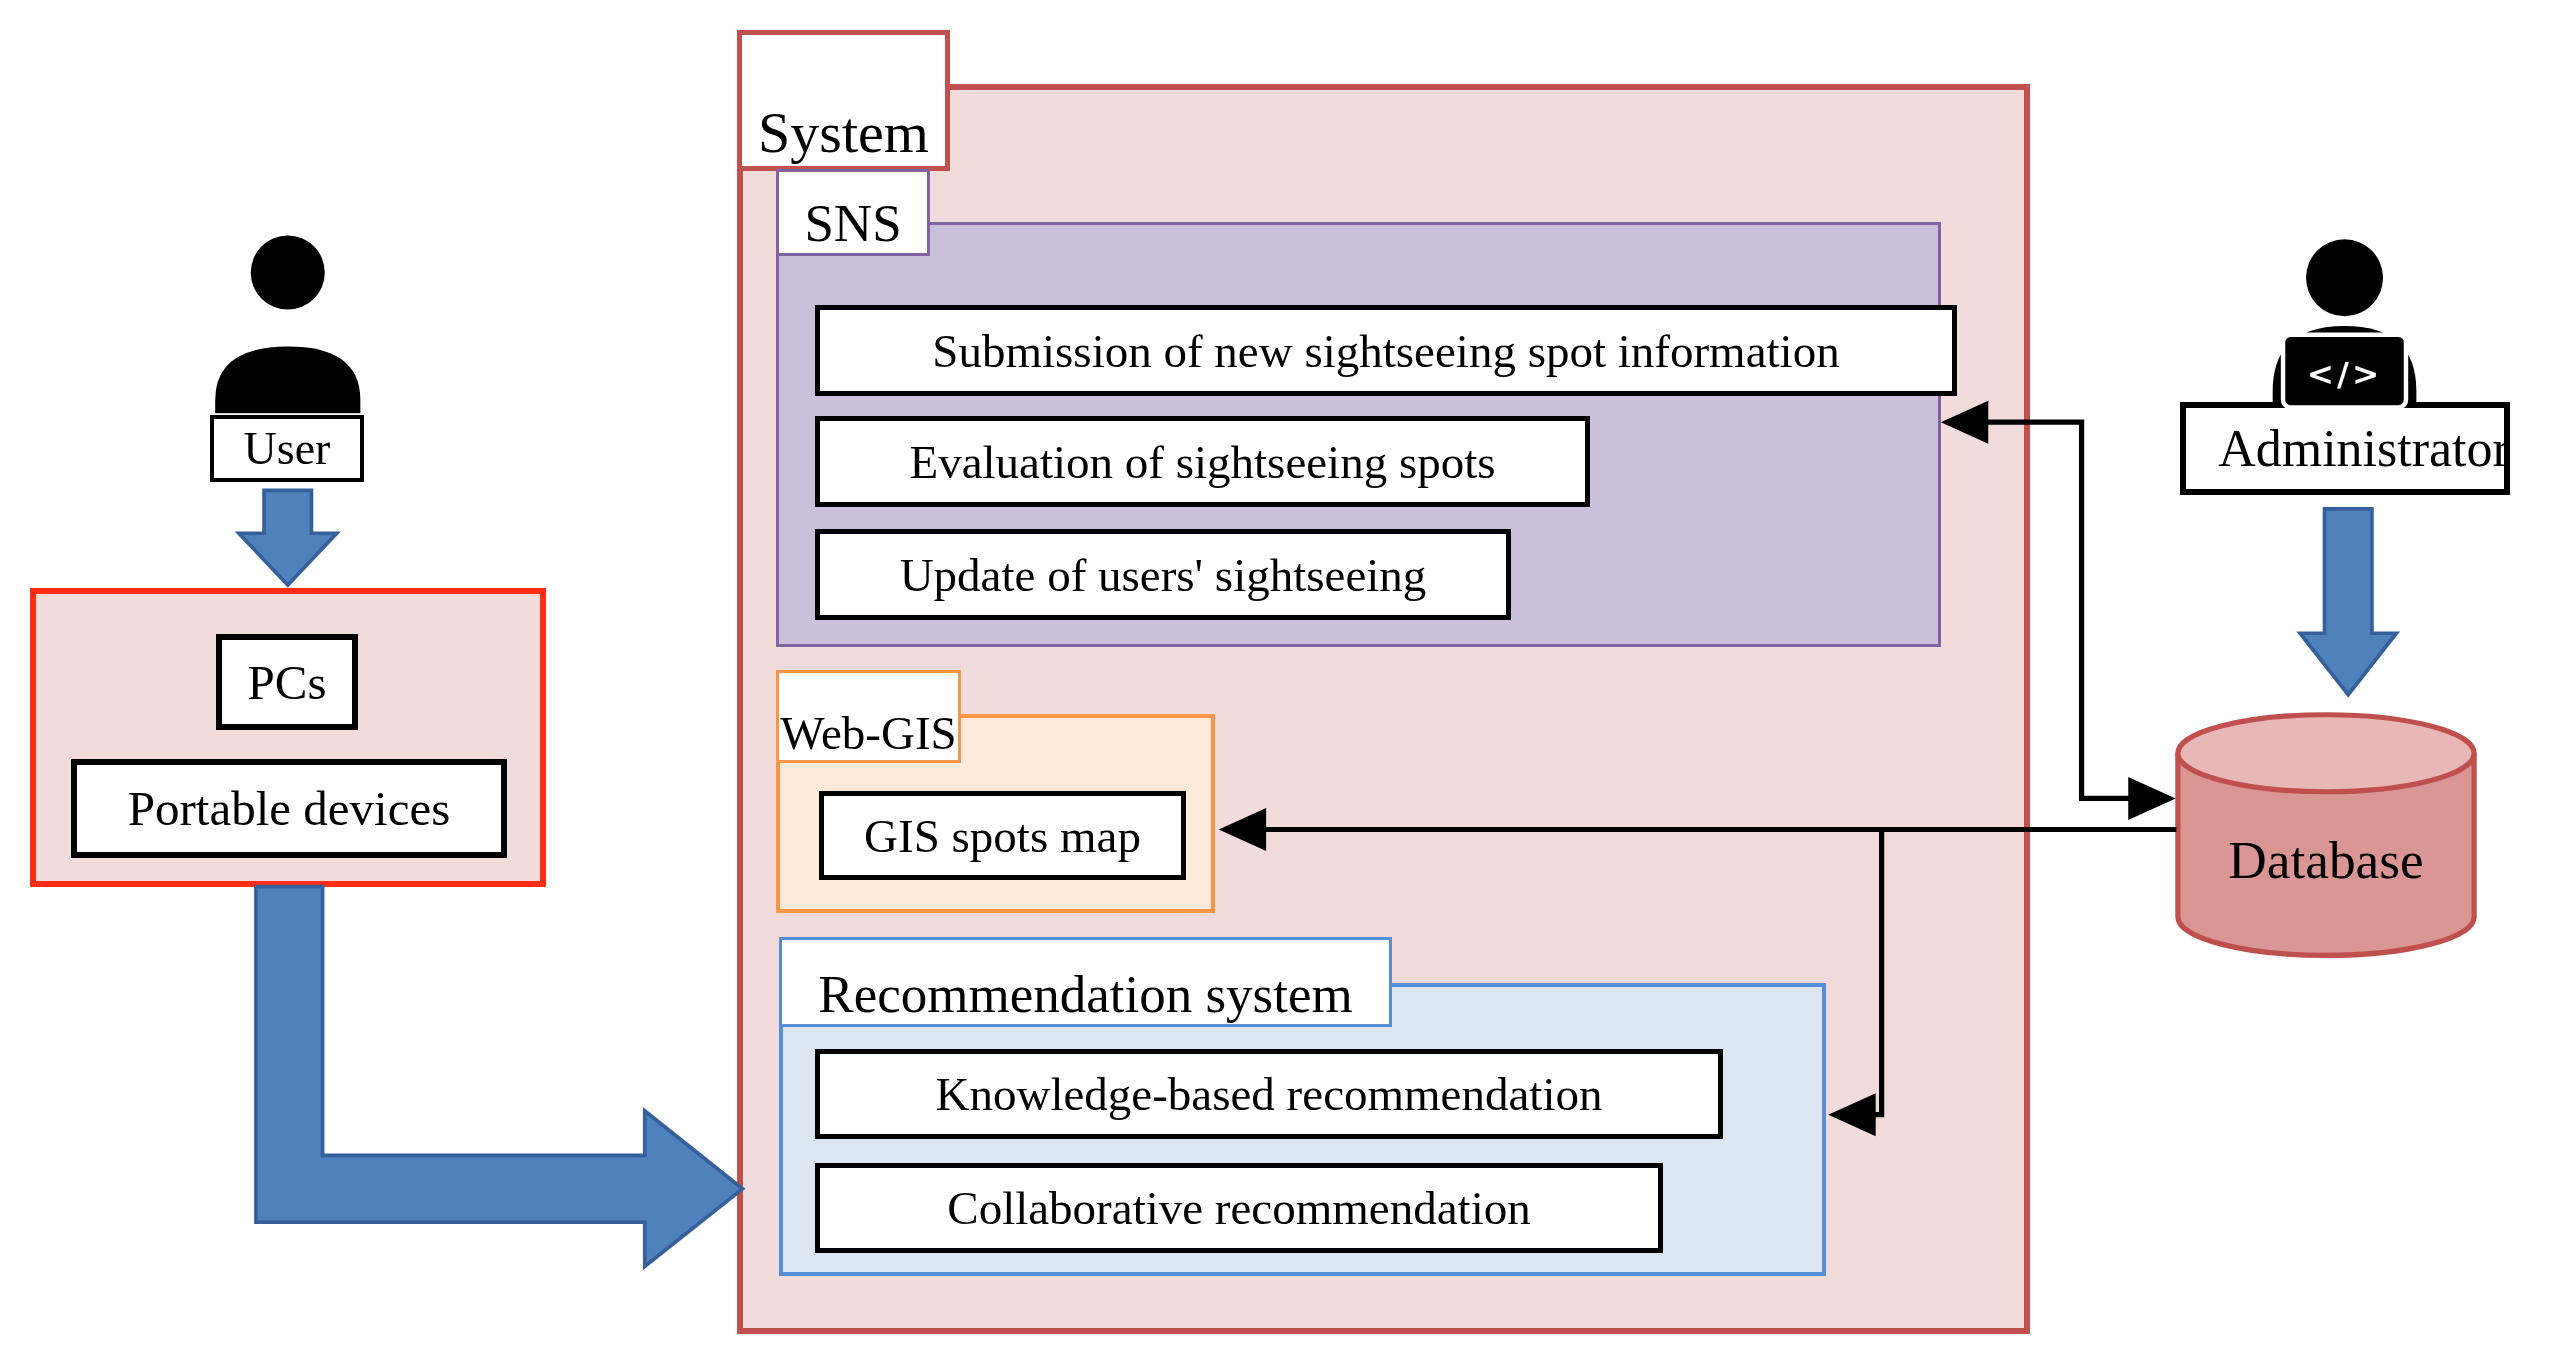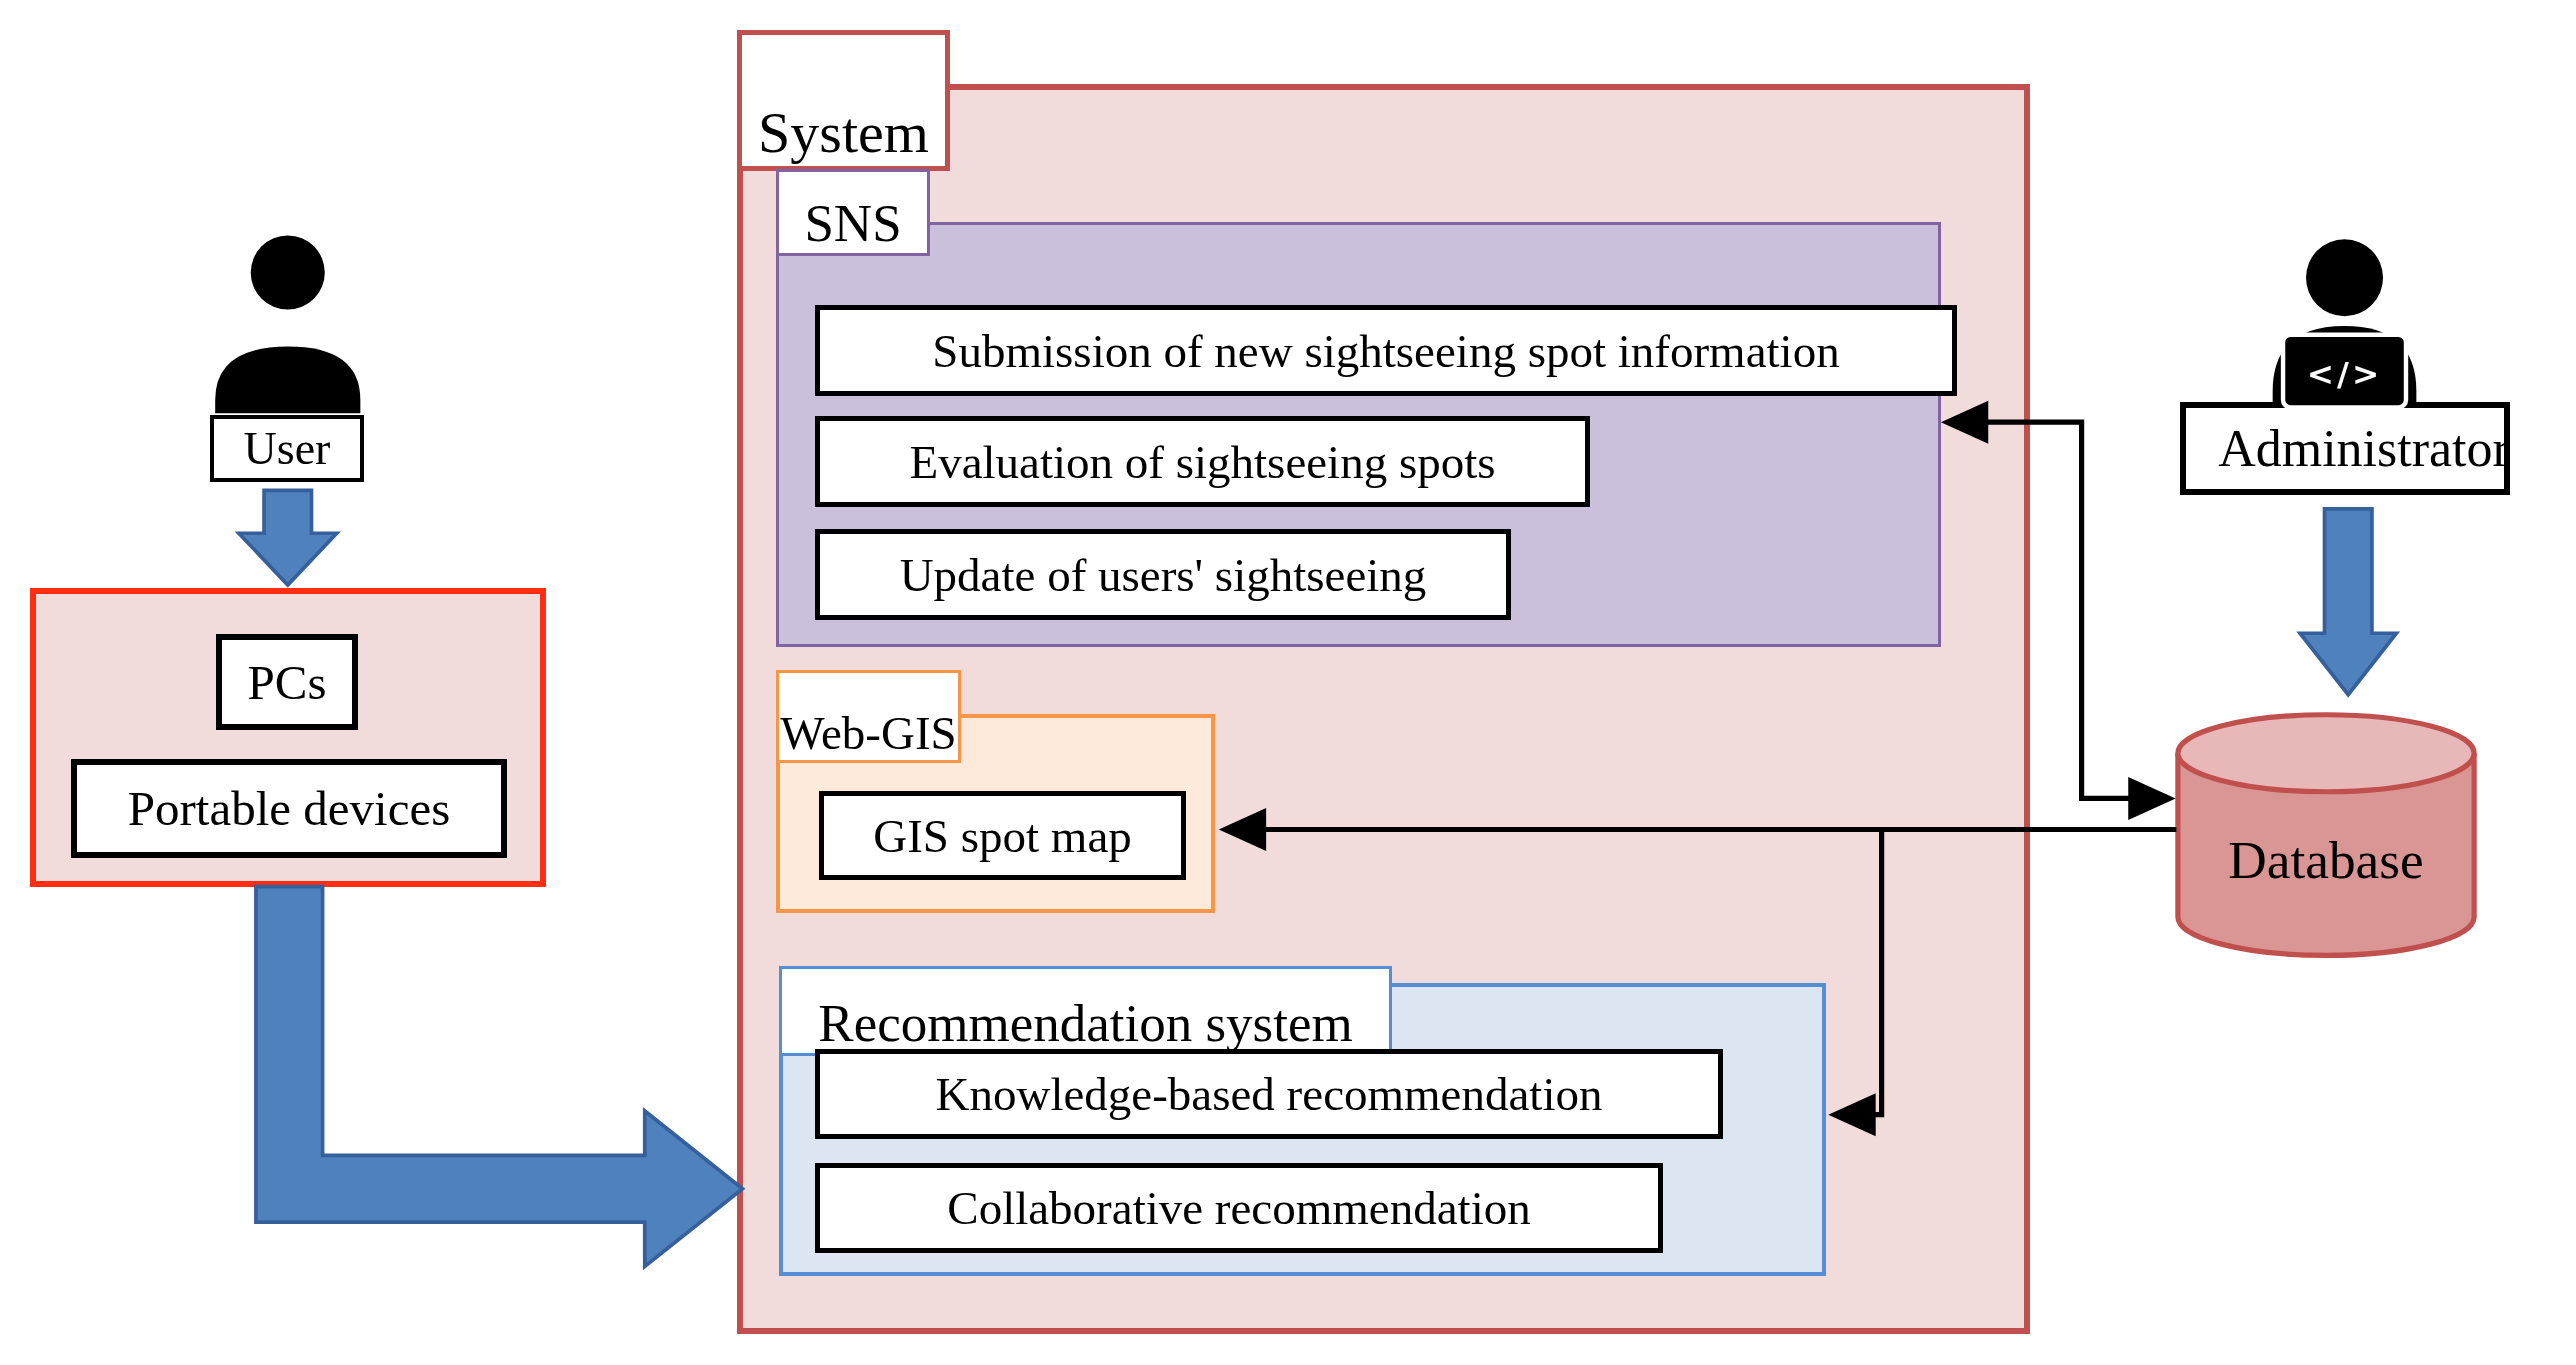--- a/index.html
+++ b/index.html
@@ -63,21 +63,21 @@
   #webgis-label {
     left: 776px; top: 670px; width: 185px; height: 93px;
     border: 3.7px solid var(--orange-border); font-size: 47px;
   }
   #gis-box { left: 819px; top: 791px; width: 367px; height: 89px; }
   #rec-panel {
     left: 779px; top: 983px; width: 1047px; height: 293px;
     background: var(--blue-fill); border: 4.4px solid var(--blue-border);
   }
   #rec-label {
-    left: 779px; top: 966px; width: 613px; height: 90px;
+    left: 779px; top: 937px; width: 613px; height: 90px;
     border: 3.7px solid var(--blue-border); font-size: 53px;
   }
   #rec-item-0 { left: 815px; top: 1049px; width: 908px; height: 90px; }
   #rec-item-1 { left: 815px; top: 1163px; width: 848px; height: 90px; }
   #user-box {
     left: 210px; top: 415px; width: 154px; height: 67px;
     border: 4.4px solid #000; font-size: 46px; z-index: 7;
     background: #fff; display:flex; align-items:center; justify-content:center;
   }
   #pcs-group {
@@ -128,21 +128,21 @@
   </div>
   <div class="item-box" id="sns-item-2">
     <span>Update of users' sightseeing</span>
   </div>
 
   <div class="panel" id="webgis-panel"></div>
   <div class="label-box" id="webgis-label">
     <span>Web-GIS</span>
   </div>
   <div class="item-box" id="gis-box">
-    <span>GIS spot map</span>
+    <span>GIS spots map</span>
   </div>
 
   <div class="panel" id="rec-panel"></div>
   <div class="label-box" id="rec-label">
     <span>Recommendation system</span>
   </div>
   <div class="item-box" id="rec-item-0">
     <span>Knowledge-based recommendation</span>
   </div>
   <div class="item-box" id="rec-item-1">

